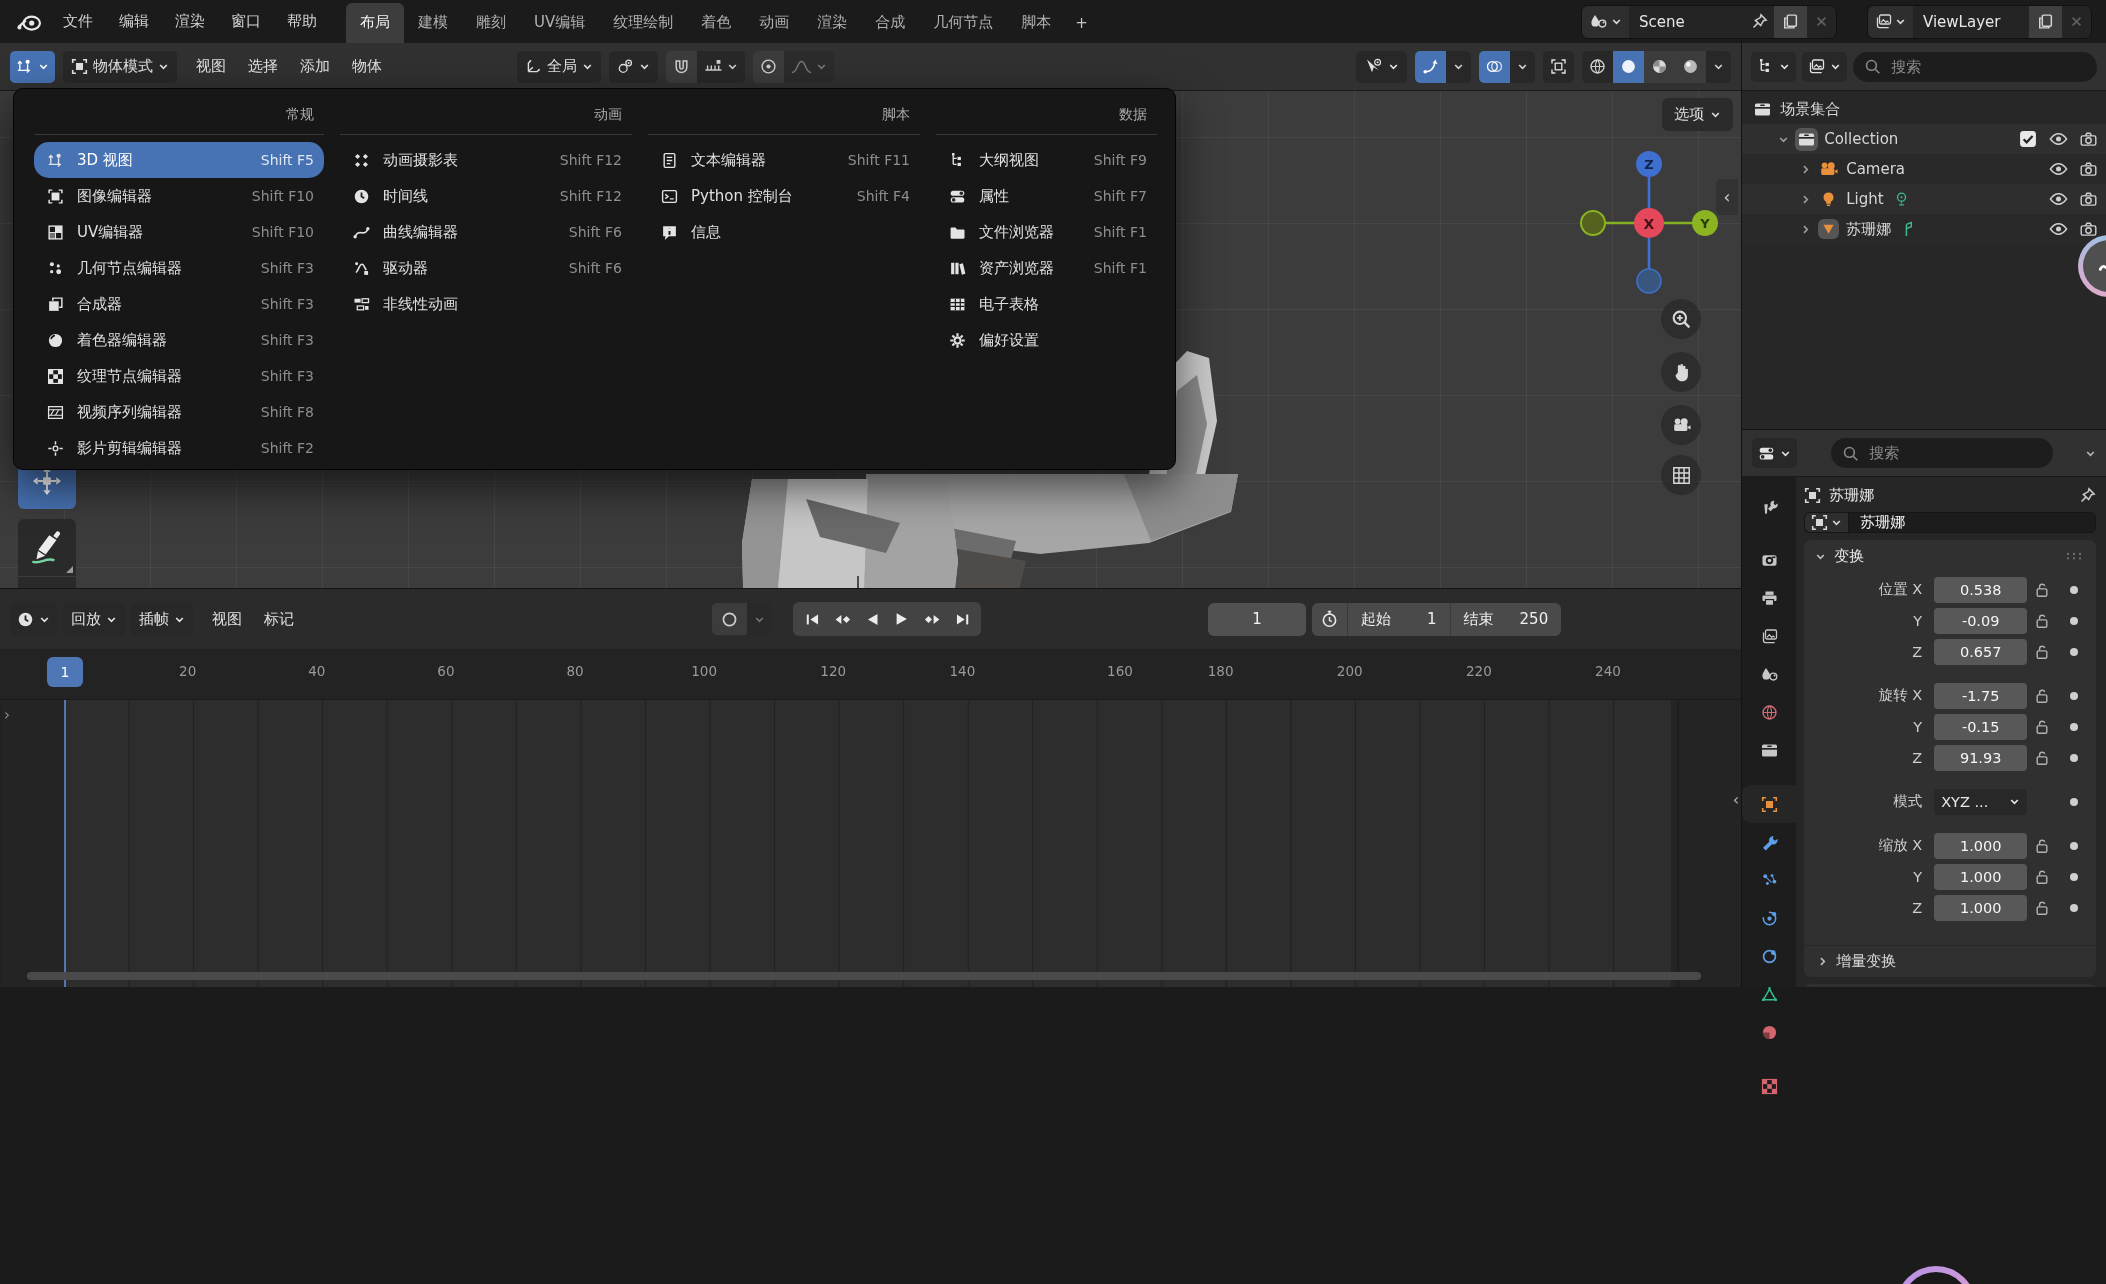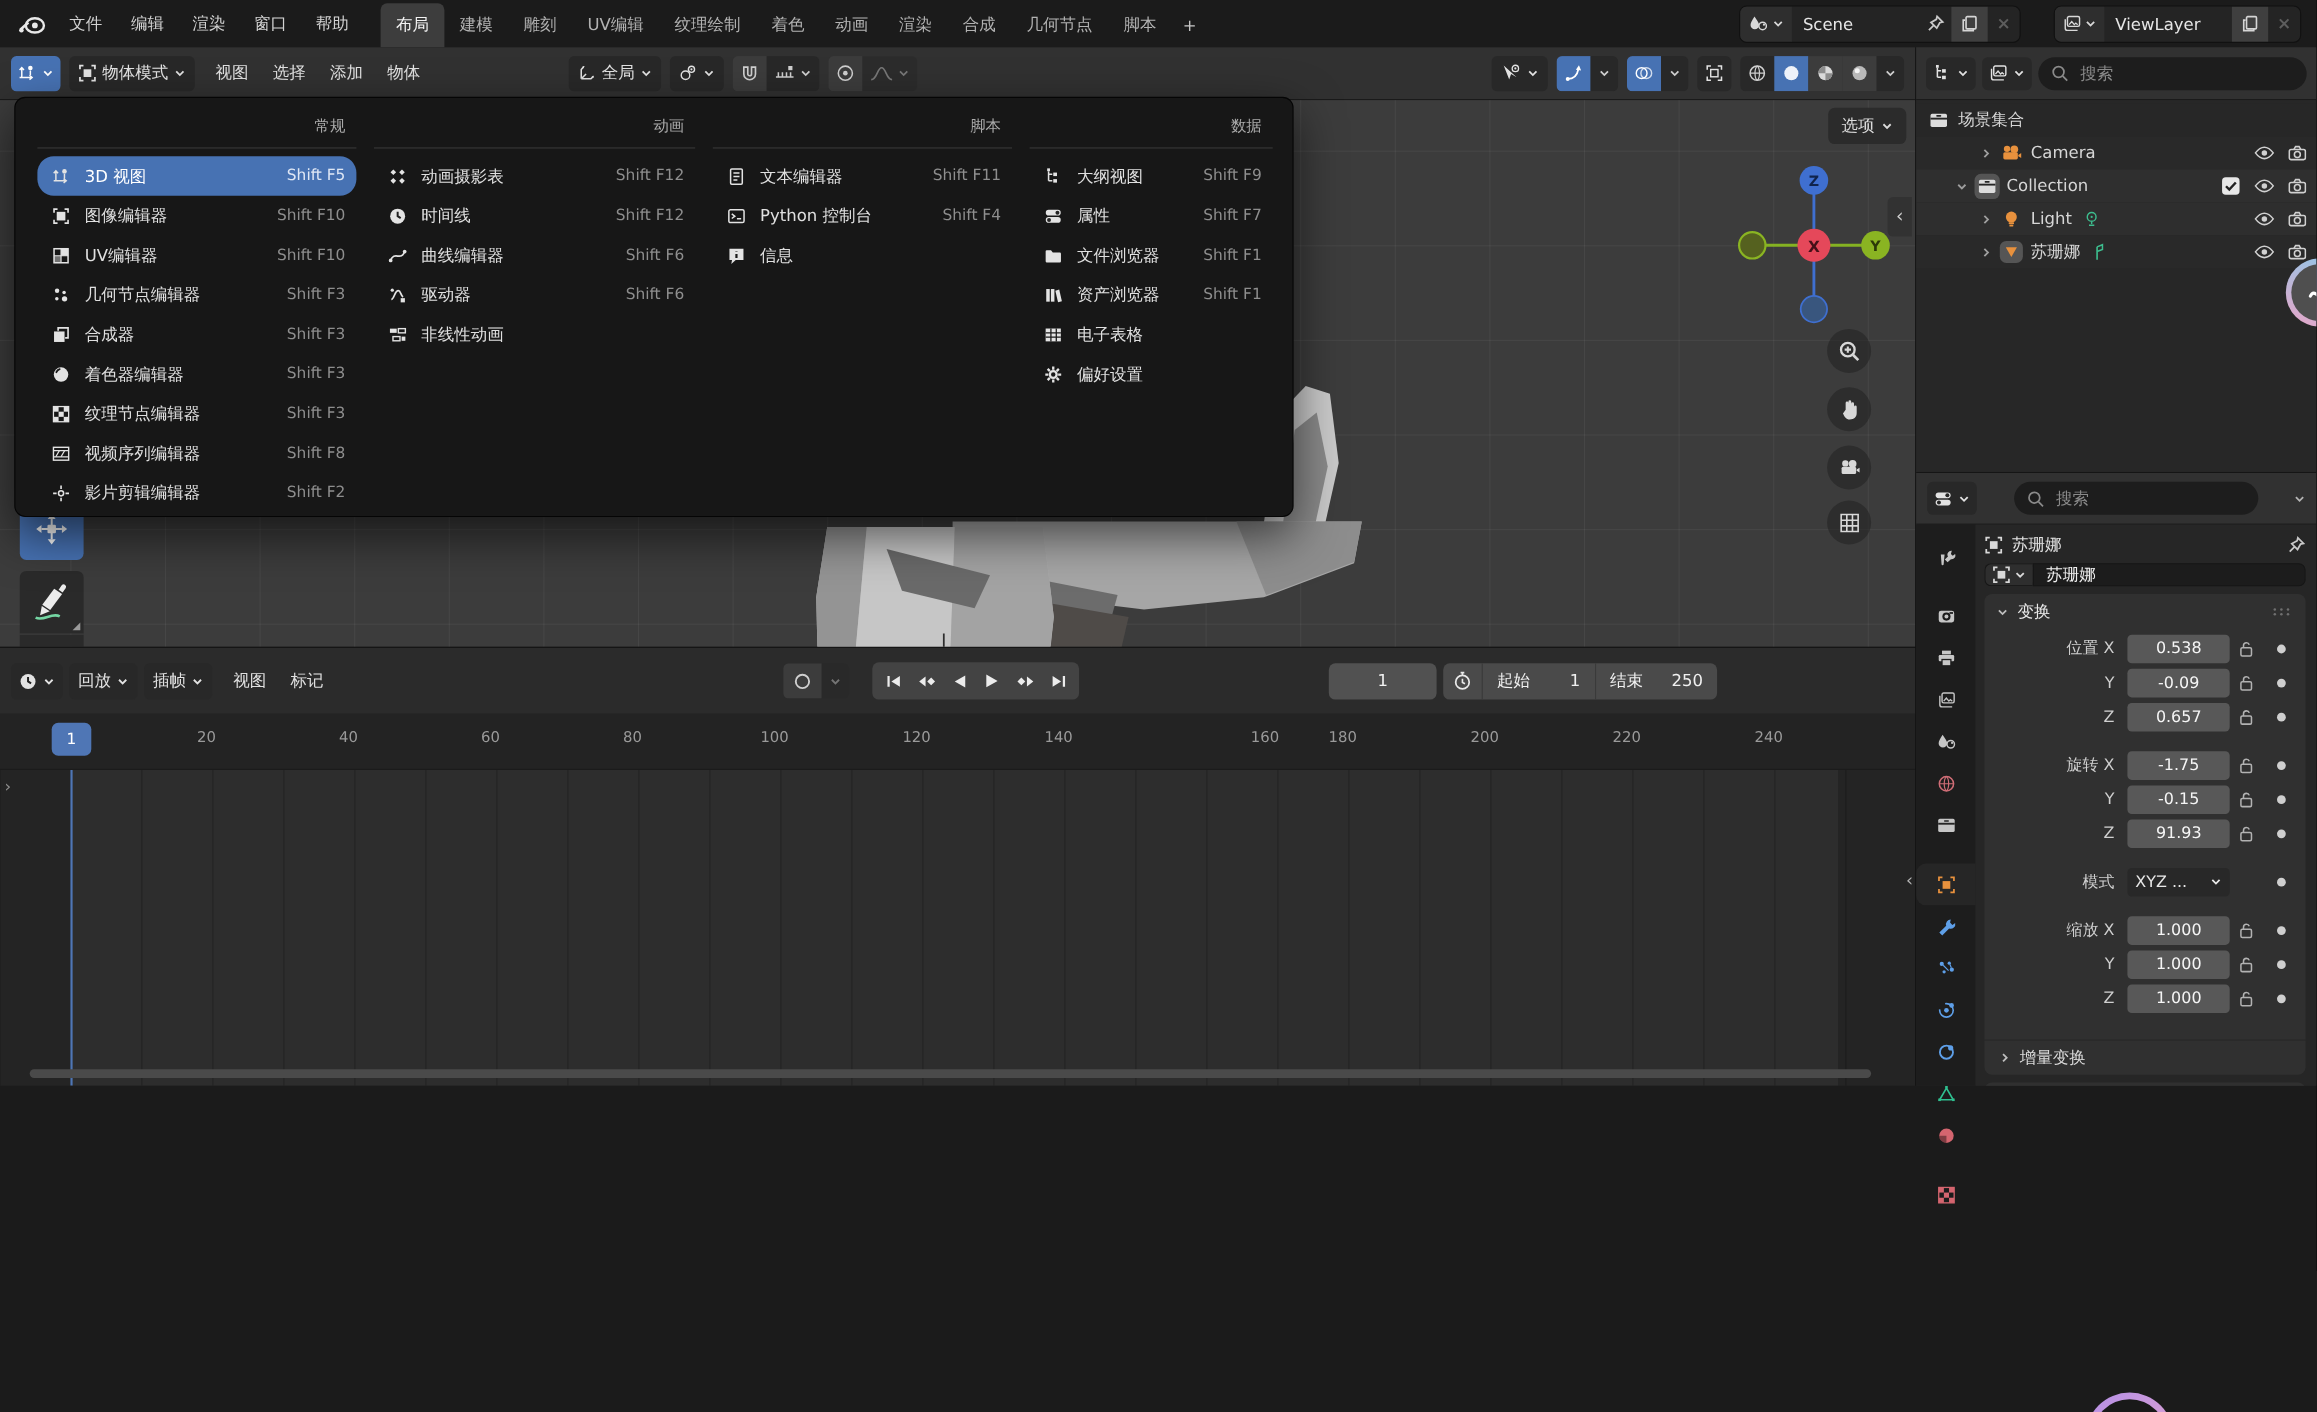--- a/index.html
+++ b/index.html
@@ -704,21 +704,21 @@
           <div class="playbadge">
               <span>1</span>
             </div>
         <span class="rnum" style="left: 187.664px;">20</span>
             <span class="rnum" style="left: 316.784px;">40</span>
             <span class="rnum" style="left: 445.904px;">60</span>
             <span class="rnum" style="left: 575.024px;">80</span>
             <span class="rnum" style="left: 704.144px;">100</span>
             <span class="rnum" style="left: 833.264px;">120</span>
             <span class="rnum" style="left: 962.384px;">140</span>
-            <span class="rnum" style="left: 1150px;">160</span>
+            <span class="rnum" style="left: 1120px;">160</span>
             <span class="rnum" style="left: 1220.62px;">180</span>
             <span class="rnum" style="left: 1349.74px;">200</span>
             <span class="rnum" style="left: 1478.86px;">220</span>
             <span class="rnum" style="left: 1607.98px;">240</span>
           </div>
         <div class="tracks">
           <div class="inrange"></div>
           <div class="tgrid"></div>
           <div class="playline"></div>
           <div class="texpand">›</div>
@@ -778,53 +778,20 @@
                 <svg width="17" height="17" viewBox="0 0 17 15" fill="none">
                   <rect x="1" y="1.4" width="15" height="12" rx="1.5" fill="currentColor"></rect>
                   <rect x="1" y="5" width="15" height="1.7" fill="#262626"></rect>
                   <rect x="6.2" y="2.6" width="4.6" height="1.5" rx=".7" fill="#262626"></rect>
                 </svg>
               </span>
             </span>
             <span class="olabel">场景集合</span>
             <span class="oright"></span>
           </div>
-          <div class="orow" style="background: rgb(41, 41, 41); padding-left: 52px;">
-            <span class="exp">
-              <svg width="11" height="11" viewBox="0 0 10 10" fill="none">
-                <path d="M3.6 2l3 3-3 3" stroke="currentColor" stroke-width="1.5"></path>
-              </svg>
-            </span>
-            <span class="oicon orange">
-              <span class="ic">
-                <svg width="19" height="16" viewBox="0 0 19 15" fill="none">
-                  <circle cx="5.6" cy="3.8" r="2.9" fill="currentColor"></circle>
-                  <circle cx="12.2" cy="4.2" r="3.5" fill="currentColor"></circle>
-                  <rect x="2.2" y="6.8" width="13.2" height="6.6" rx="1.4" fill="currentColor"></rect>
-                  <path d="M15.8 9.4l2.7-1.7v4.4l-2.7-1.6z" fill="currentColor"></path>
-                </svg>
-              </span>
-            </span>
-            <span class="olabel">Camera</span>
-            <span class="oright">
-              <span class="ic">
-                <svg width="19" height="14" viewBox="0 0 19 13" fill="none">
-                  <path d="M1.4 6.5C4 3 6.7 1.3 9.5 1.3S15 3 17.6 6.5C15 10 12.3 11.7 9.5 11.7S4 10 1.4 6.5z" stroke="currentColor" stroke-width="1.4"></path>
-                  <circle cx="9.5" cy="6.5" r="2.5" fill="currentColor"></circle>
-                </svg>
-              </span>
-              <span class="ic">
-                <svg width="17" height="16" viewBox="0 0 17 15" fill="none">
-                  <rect x="1.2" y="4.4" width="14.6" height="9.2" rx="1.6" stroke="currentColor" stroke-width="1.4"></rect>
-                  <path d="M5.4 4.4L6.9 1.8h3.2l1.5 2.6" stroke="currentColor" stroke-width="1.4"></path>
-                  <circle cx="8.5" cy="9" r="2.7" stroke="currentColor" stroke-width="1.4"></circle>
-                </svg>
-              </span>
-            </span>
-          </div>
           <div class="orow" style="background: rgb(47, 47, 47); padding-left: 30px;">
             <span class="exp">
               <svg width="11" height="11" viewBox="0 0 10 10" fill="none">
                 <path d="M2 3.6l3 3 3-3" stroke="currentColor" stroke-width="1.5"></path>
               </svg>
             </span>
             <span class="oicon">
               <span class="pillbg ic">
                 <svg width="17" height="17" viewBox="0 0 17 15" fill="none">
                   <rect x="1" y="1.4" width="15" height="12" rx="1.5" fill="currentColor"></rect>
@@ -834,20 +801,53 @@
               </span>
             </span>
             <span class="olabel">Collection</span>
             <span class="oright">
               <span class="ic">
                 <svg width="18" height="18" viewBox="0 0 17 17" fill="none">
                   <rect x="1" y="1" width="15" height="15" rx="3.2" fill="#e8e8e8"></rect>
                   <path d="M4.4 8.8l2.8 2.8 5.6-6" stroke="#222" stroke-width="2.1"></path>
                 </svg>
               </span>
+              <span class="ic">
+                <svg width="19" height="14" viewBox="0 0 19 13" fill="none">
+                  <path d="M1.4 6.5C4 3 6.7 1.3 9.5 1.3S15 3 17.6 6.5C15 10 12.3 11.7 9.5 11.7S4 10 1.4 6.5z" stroke="currentColor" stroke-width="1.4"></path>
+                  <circle cx="9.5" cy="6.5" r="2.5" fill="currentColor"></circle>
+                </svg>
+              </span>
+              <span class="ic">
+                <svg width="17" height="16" viewBox="0 0 17 15" fill="none">
+                  <rect x="1.2" y="4.4" width="14.6" height="9.2" rx="1.6" stroke="currentColor" stroke-width="1.4"></rect>
+                  <path d="M5.4 4.4L6.9 1.8h3.2l1.5 2.6" stroke="currentColor" stroke-width="1.4"></path>
+                  <circle cx="8.5" cy="9" r="2.7" stroke="currentColor" stroke-width="1.4"></circle>
+                </svg>
+              </span>
+            </span>
+          </div>
+          <div class="orow" style="background: rgb(41, 41, 41); padding-left: 52px;">
+            <span class="exp">
+              <svg width="11" height="11" viewBox="0 0 10 10" fill="none">
+                <path d="M3.6 2l3 3-3 3" stroke="currentColor" stroke-width="1.5"></path>
+              </svg>
+            </span>
+            <span class="oicon orange">
+              <span class="ic">
+                <svg width="19" height="16" viewBox="0 0 19 15" fill="none">
+                  <circle cx="5.6" cy="3.8" r="2.9" fill="currentColor"></circle>
+                  <circle cx="12.2" cy="4.2" r="3.5" fill="currentColor"></circle>
+                  <rect x="2.2" y="6.8" width="13.2" height="6.6" rx="1.4" fill="currentColor"></rect>
+                  <path d="M15.8 9.4l2.7-1.7v4.4l-2.7-1.6z" fill="currentColor"></path>
+                </svg>
+              </span>
+            </span>
+            <span class="olabel">Camera</span>
+            <span class="oright">
               <span class="ic">
                 <svg width="19" height="14" viewBox="0 0 19 13" fill="none">
                   <path d="M1.4 6.5C4 3 6.7 1.3 9.5 1.3S15 3 17.6 6.5C15 10 12.3 11.7 9.5 11.7S4 10 1.4 6.5z" stroke="currentColor" stroke-width="1.4"></path>
                   <circle cx="9.5" cy="6.5" r="2.5" fill="currentColor"></circle>
                 </svg>
               </span>
               <span class="ic">
                 <svg width="17" height="16" viewBox="0 0 17 15" fill="none">
                   <rect x="1.2" y="4.4" width="14.6" height="9.2" rx="1.6" stroke="currentColor" stroke-width="1.4"></rect>
                   <path d="M5.4 4.4L6.9 1.8h3.2l1.5 2.6" stroke="currentColor" stroke-width="1.4"></path>

